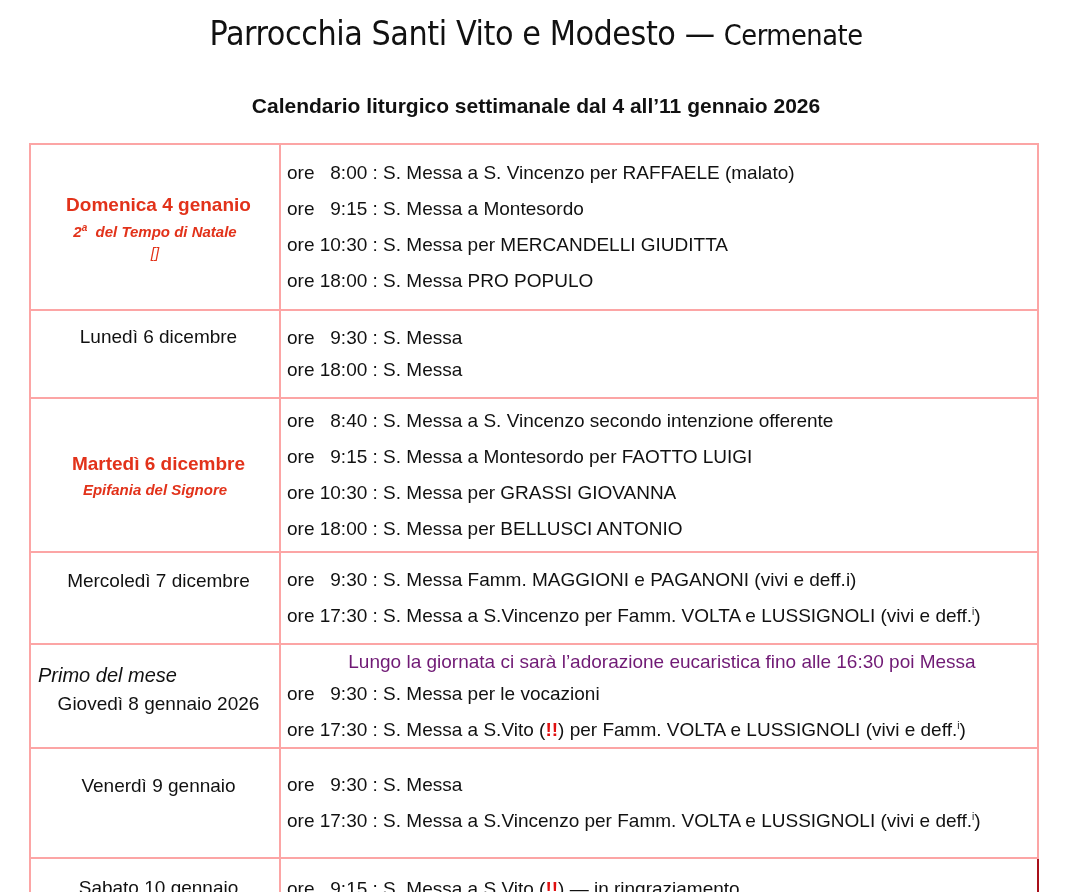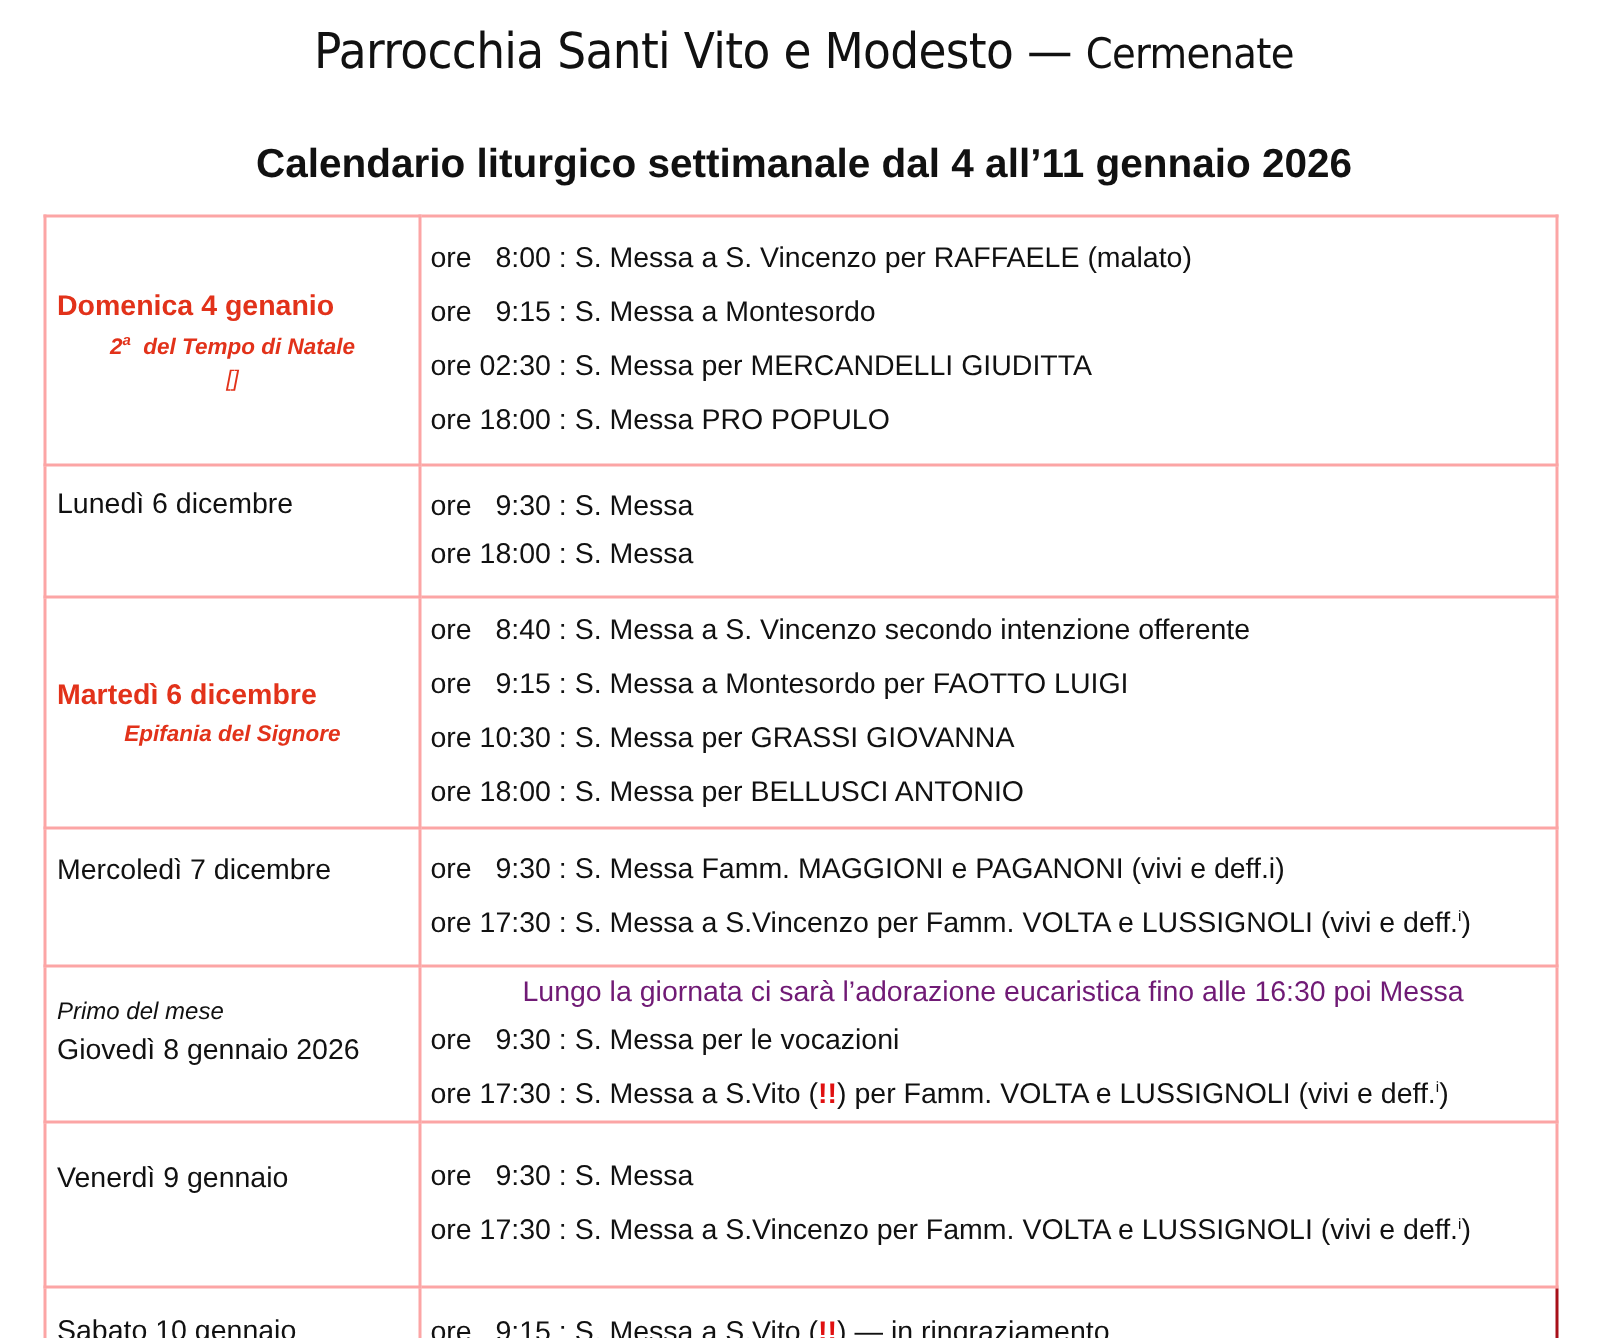--- a/index.html
+++ b/index.html
@@ -3,31 +3,31 @@
 <meta charset="utf-8">
 <style>
   html, body { margin: 0; padding: 0; background: #ffffff; }
   body { width: 1072px; height: 892px; overflow: hidden; position: relative;
          font-family: "Liberation Sans", "DejaVu Sans", sans-serif; color: #111; }
   .title { position: absolute; left: 0; top: 14px; width: 1072px; text-align: center;
            font-family: "DejaVu Sans", sans-serif; font-size: 33px; letter-spacing: -0.5px;
            font-weight: normal; color: #111; transform: scaleX(0.92); transform-origin: center; }
   .title .place { font-size: 28px; }
   .subtitle { position: absolute; left: 0; top: 94px; width: 1072px; text-align: center;
-              font-size: 27px; font-weight: bold; color: #111; }
+              font-size: 21px; font-weight: bold; color: #111; }
   table.cal { position: absolute; left: 29px; top: 143px; width: 1010px;
               border-collapse: collapse; table-layout: fixed; }
   table.cal td { border: 2px solid #fca5a5; vertical-align: middle; padding: 0; }
   td.day { width: 241px; padding-left: 7px !important; }
   td.masses { padding-left: 6px !important; }
-  .day-name { font-size: 19px; color: #111; }
+  .day-name { font-size: 19px; color: #111; text-align: center; }
   .day-name.feast { color: #e2321a; font-weight: bold; font-size: 19px; }
   .feast-sub { color: #e2321a; font-weight: bold; font-style: italic; font-size: 15px; margin-top: 6px; text-align: center; width: 234px; }
   .feast-mark { color: #e2321a; font-style: italic; font-size: 15px; text-align: center; width: 234px; margin-top: 4px; }
-  .pre-note { font-style: italic; font-size: 16px; color: #111; margin-bottom: 6px; }
+  .pre-note { font-style: italic; font-size: 20px; color: #111; margin-bottom: 6px; }
   .line { font-size: 19px; line-height: 36px; white-space: nowrap; color: #111; }
   .line.tight { line-height: 32px; }
   .notice { color: #701a75; font-size: 19px; line-height: 32px; text-align: center; white-space: nowrap; }
   .excl { color: #e01010; font-weight: bold; }
   sup { font-size: 10px; }
   tr.sabato td.masses { border: 2px solid #a8101a; }
 </style>
 </head>
 <body>
 
@@ -40,21 +40,21 @@
   <tbody>
       <tr style="height:166px">
     <td class="day">
       <div class="day-name feast">Domenica 4 genanio</div>
       <div class="feast-sub"><span>2</span><sup>a</sup><span style="white-space:pre">  del Tempo di Natale</span></div>
       <div class="feast-mark">[]</div>
     </td>
     <td class="masses">
       <div class="line" style="white-space:pre">ore   8:00 : S. Messa a S. Vincenzo per RAFFAELE (malato)</div>
       <div class="line" style="white-space:pre">ore   9:15 : S. Messa a Montesordo</div>
-      <div class="line" style="white-space:pre">ore 02:30 : S. Messa per MERCANDELLI GIUDITTA</div>
+      <div class="line" style="white-space:pre">ore 10:30 : S. Messa per MERCANDELLI GIUDITTA</div>
       <div class="line" style="white-space:pre">ore 18:00 : S. Messa PRO POPULO</div>
     </td>
   </tr>
   <tr style="height:88px">
     <td class="day">
       <div class="day-name" style="margin-top:-28px">Lunedì 6 dicembre</div>
     </td>
     <td class="masses">
       <div class="line tight" style="white-space:pre">ore   9:30 : S. Messa</div>
       <div class="line tight" style="white-space:pre">ore 18:00 : S. Messa</div>

